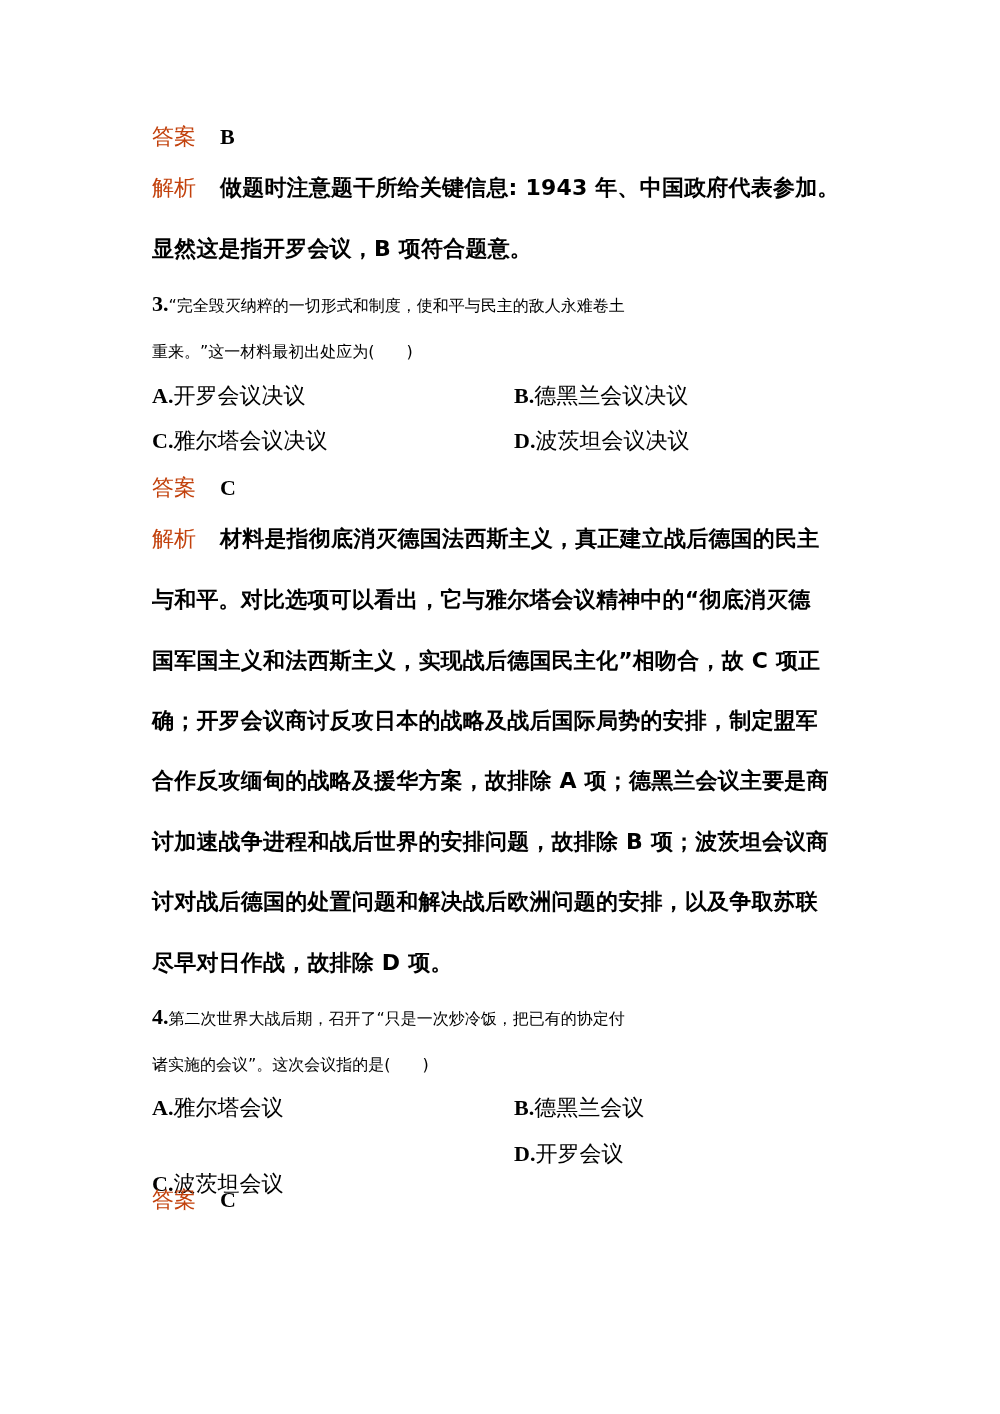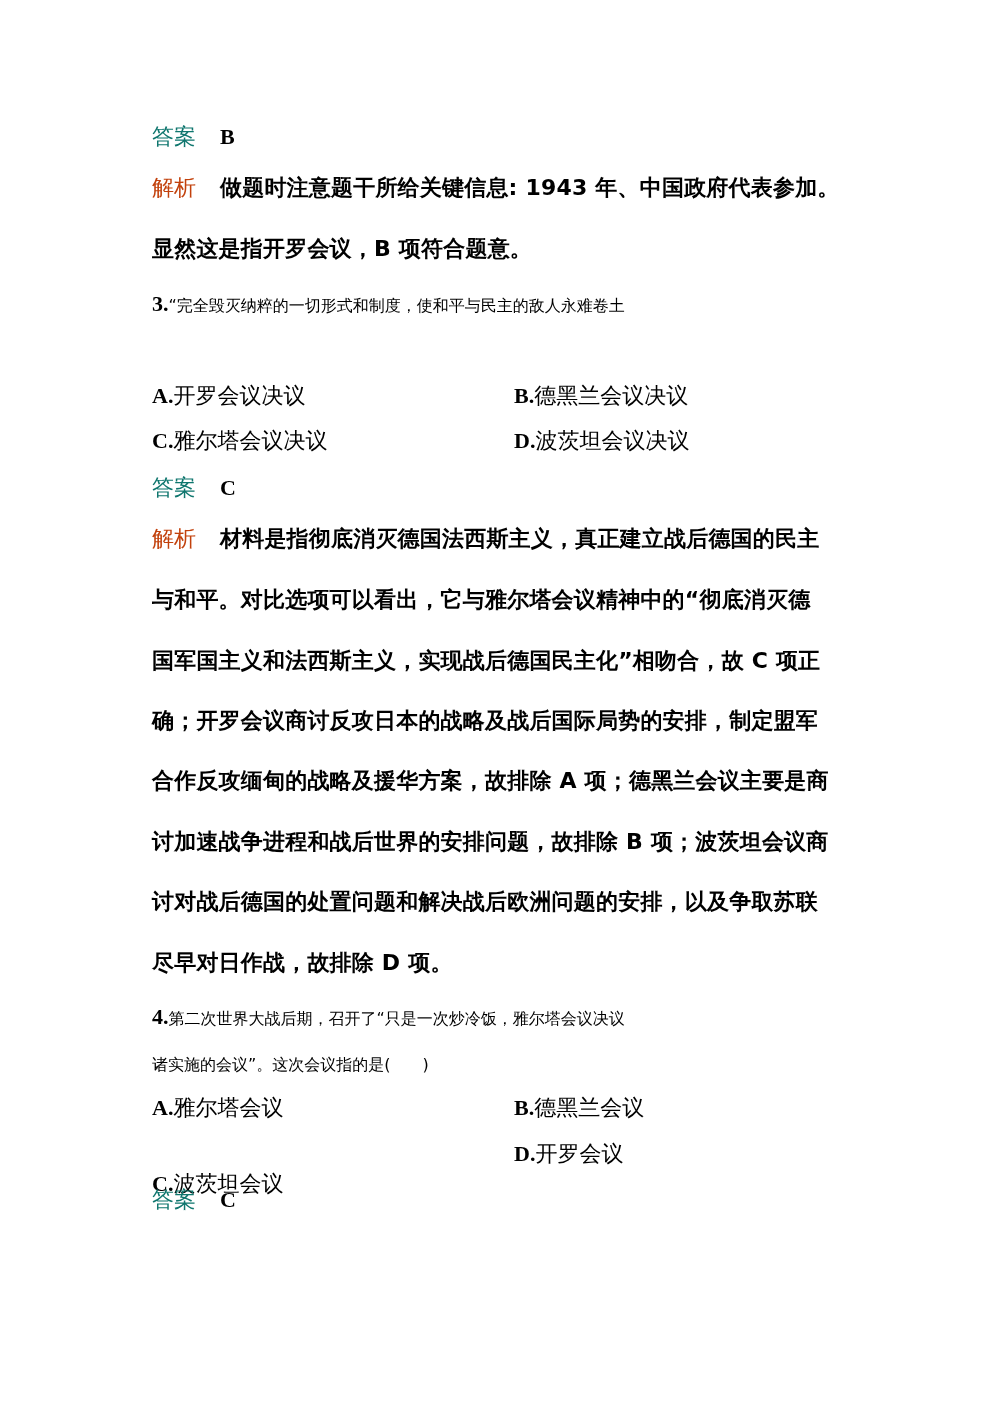--- a/index.html
+++ b/index.html
@@ -22,21 +22,21 @@
       height: 1414px;
     }
     .line {
       position: absolute;
       left: 152px;
       white-space: nowrap;
       font-size: 22px;
       line-height: 30px;
     }
     .label-answer {
-      color: #0f766e;
+      color: #c2410c;
       font-weight: normal;
       margin-right: 24px;
       font-family: "DejaVu Sans", sans-serif;
       font-size: 22px;
     }
     .label-analysis {
       color: #c2410c;
       font-weight: normal;
       margin-right: 24px;
       font-family: "DejaVu Sans", sans-serif;
@@ -89,20 +89,23 @@
   <div class="line" style="top:173px;">
     <span class="label-analysis">解析</span><span class="heavy">做题时注意题干所给关键信息: 1943 年、中国政府代表参加。</span>
   </div>
   <div class="line" style="top:234px;">
     <span class="heavy">显然这是指开罗会议，B 项符合题意。</span>
   </div>
 
   <div class="line" style="top:289px;">
     <span class="q-num">3.</span><span class="q-text">“完全毁灭纳粹的一切形式和制度，使和平与民主的敌人永难卷土</span>
   </div>
+  <div class="line" style="top:335px;">
+    <span class="q-text">重来。”这一材料最初出处应为(　　)</span>
+  </div>
 
   <div class="opt" style="left:152px; top:381px;">
     <span class="opt-letter">A.</span><span class="opt-text">开罗会议决议</span>
   </div>
   <div class="opt" style="left:514px; top:381px;">
     <span class="opt-letter">B.</span><span class="opt-text">德黑兰会议决议</span>
   </div>
   <div class="opt" style="left:152px; top:426px;">
     <span class="opt-letter">C.</span><span class="opt-text">雅尔塔会议决议</span>
   </div>
@@ -133,21 +136,21 @@
     <span class="heavy">讨加速战争进程和战后世界的安排问题，故排除 B 项；波茨坦会议商</span>
   </div>
   <div class="line" style="top:887px;">
     <span class="heavy">讨对战后德国的处置问题和解决战后欧洲问题的安排，以及争取苏联</span>
   </div>
   <div class="line" style="top:948px;">
     <span class="heavy">尽早对日作战，故排除 D 项。</span>
   </div>
 
   <div class="line" style="top:1002px;">
-    <span class="q-num">4.</span><span class="q-text">第二次世界大战后期，召开了“只是一次炒冷饭，雅尔塔会议决议</span>
+    <span class="q-num">4.</span><span class="q-text">第二次世界大战后期，召开了“只是一次炒冷饭，把已有的协定付</span>
   </div>
   <div class="line" style="top:1048px;">
     <span class="q-text">诸实施的会议”。这次会议指的是(　　)</span>
   </div>
 
   <div class="opt" style="left:152px; top:1093px;">
     <span class="opt-letter">A.</span><span class="opt-text">雅尔塔会议</span>
   </div>
   <div class="opt" style="left:514px; top:1093px;">
     <span class="opt-letter">B.</span><span class="opt-text">德黑兰会议</span>

